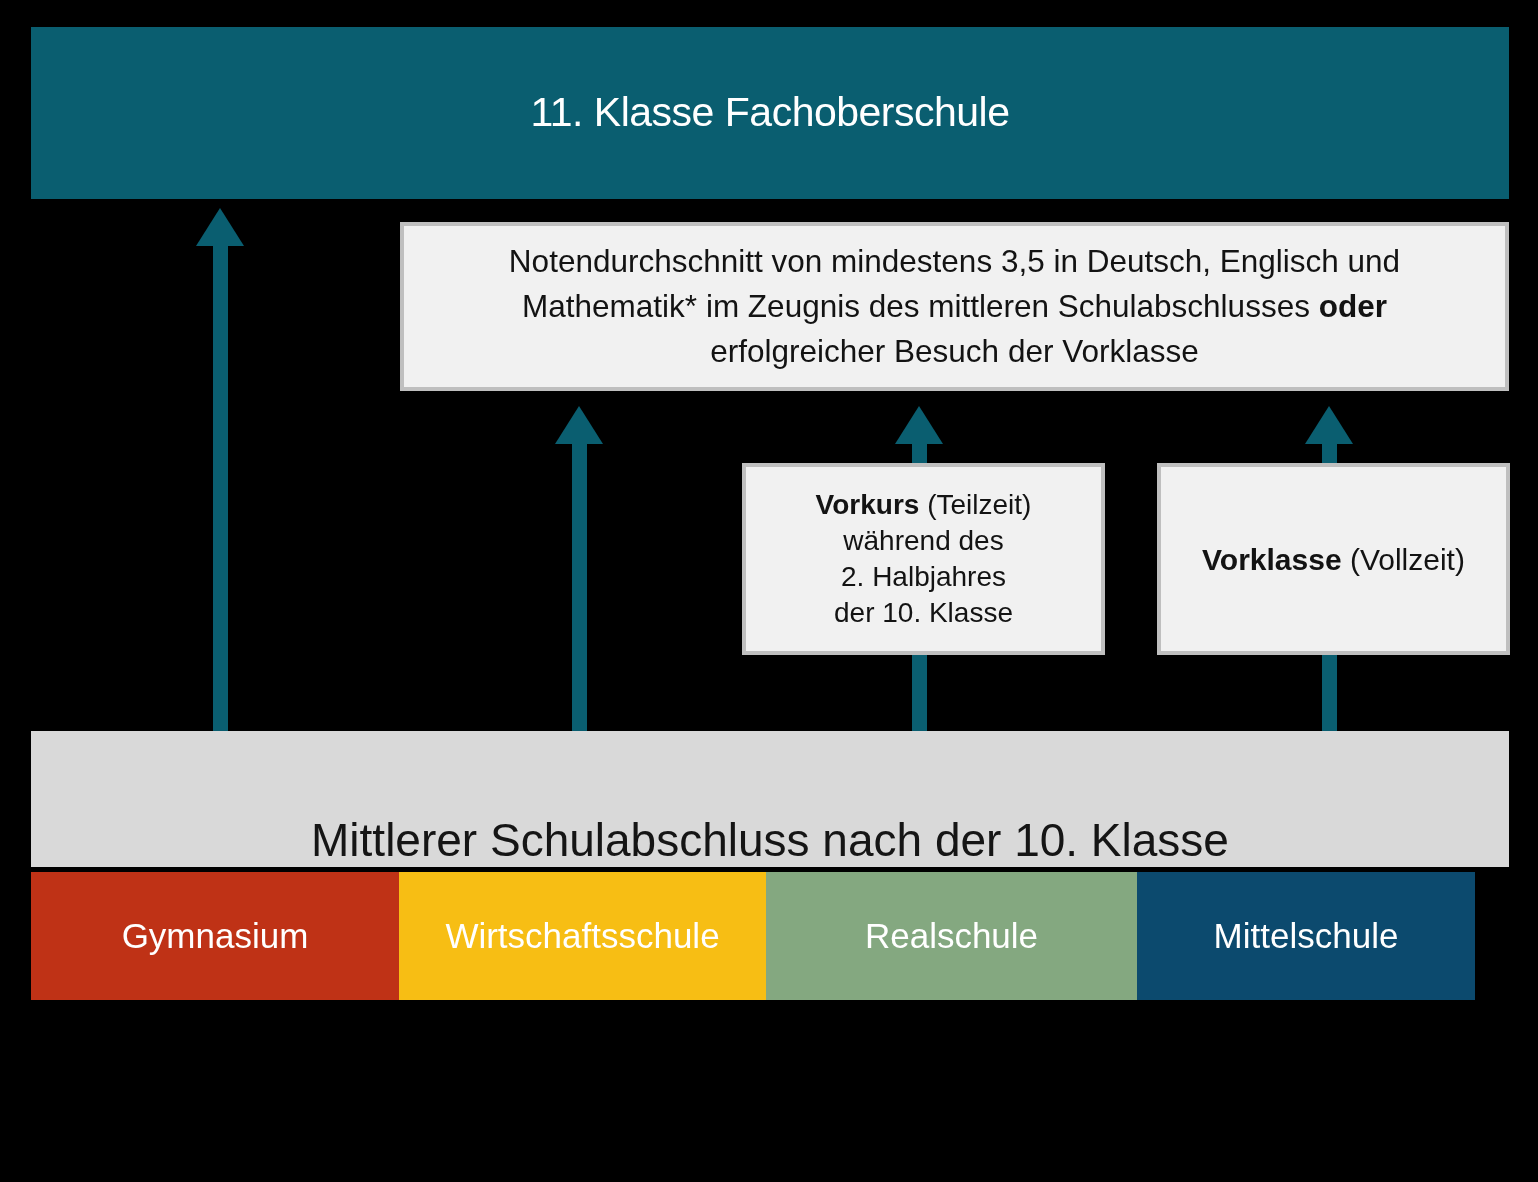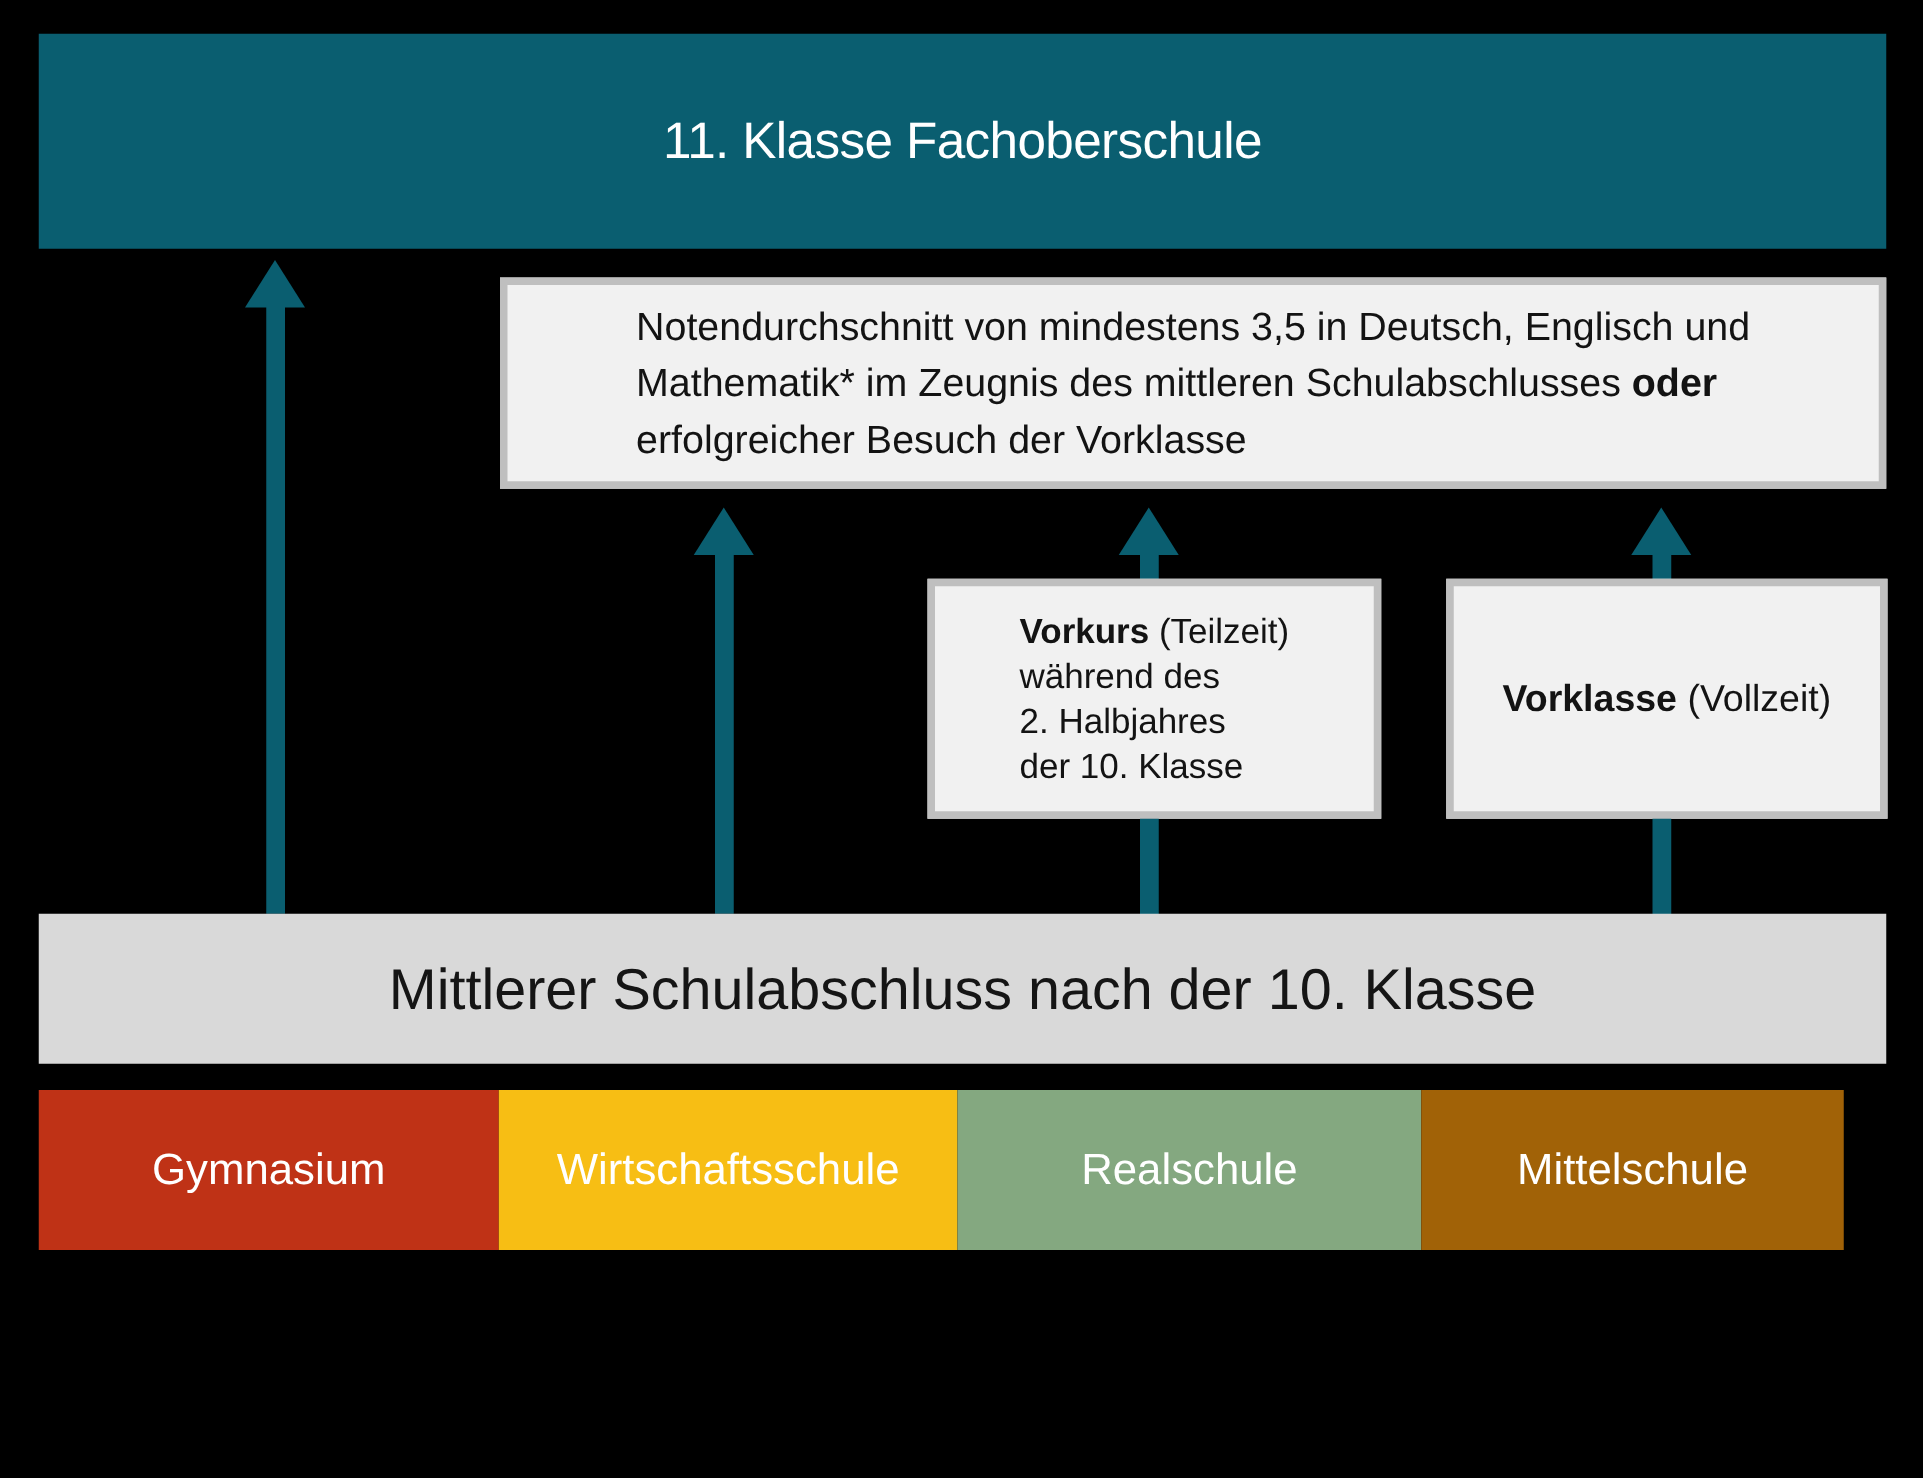--- a/index.html
+++ b/index.html
@@ -35,26 +35,26 @@
     font-weight: 400;
     letter-spacing: -0.5px;
     line-height: 1.1;
     white-space: nowrap;
   }
 
   
   .infobox {
     position: absolute;
     background: #F1F1F1;
-    border: 6px solid #404040;
+    border: 4px solid #404040;
     box-sizing: border-box;
     display: flex;
     align-items: center;
     justify-content: center;
-    text-align: left;
+    text-align: center;
     color: #111111;
   }
 
   .box-requirement {
     left: 400px;
     top: 222px;
     width: 1109px;
     height: 169px;
     padding: 6px 14px;
   }
@@ -92,24 +92,24 @@
     color: #131313;
   }
   .box-vorklasse .para .strong { font-weight: 700; }
 
   
   .bar-abschluss {
     position: absolute;
     left: 31px;
     top: 731px;
     width: 1478px;
-    height: 120px;
+    height: 136px;
     background: #D9D9D9;
     display: flex;
-    align-items: center;
+    align-items: flex-end;
     justify-content: center;
     box-sizing: border-box;
   }
   .bar-abschluss .label {
     color: #151515;
     font-size: 46px;
     font-weight: 400;
     white-space: nowrap;
   }
 
@@ -225,18 +225,18 @@
   <div class="school-strip">
     <div class="school-seg" style="background: rgb(191, 50, 22); width: 368px;">
       <span>Gymnasium</span>
     </div>
     <div class="school-seg" style="background: rgb(247, 190, 20); width: 367px;">
       <span>Wirtschaftsschule</span>
     </div>
     <div class="school-seg" style="background: rgb(132, 168, 128); width: 371px;">
       <span>Realschule</span>
     </div>
-    <div class="school-seg" style="background: #a16207; width: 338px;">
+    <div class="school-seg" style="background: #0c4a6e; width: 338px;">
       <span>Mittelschule</span>
     </div>
   </div>
 
 </div>
 
 </body></html>

